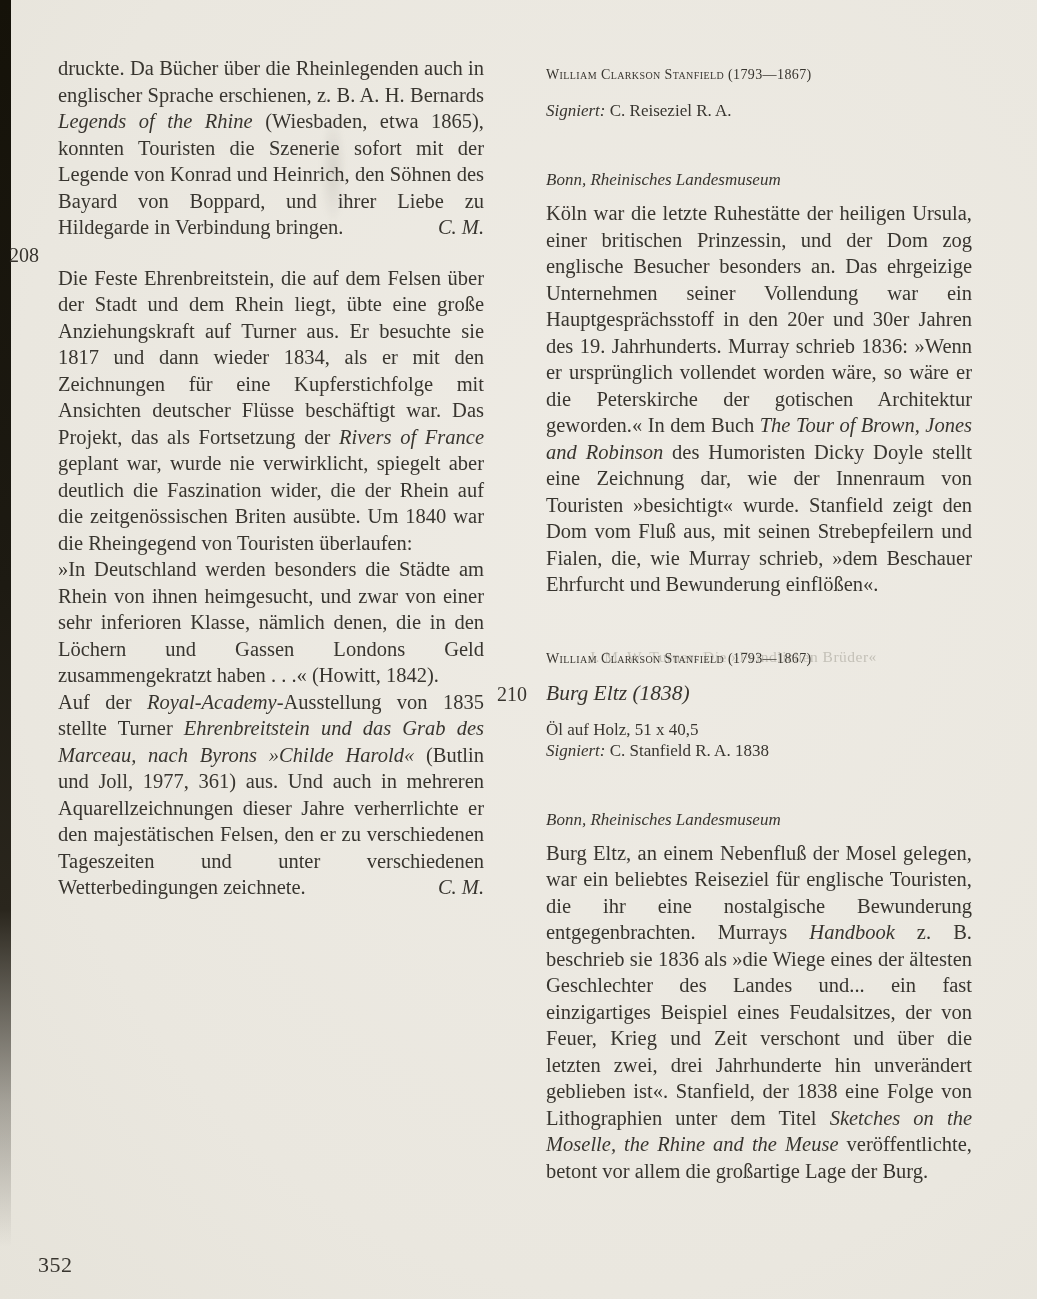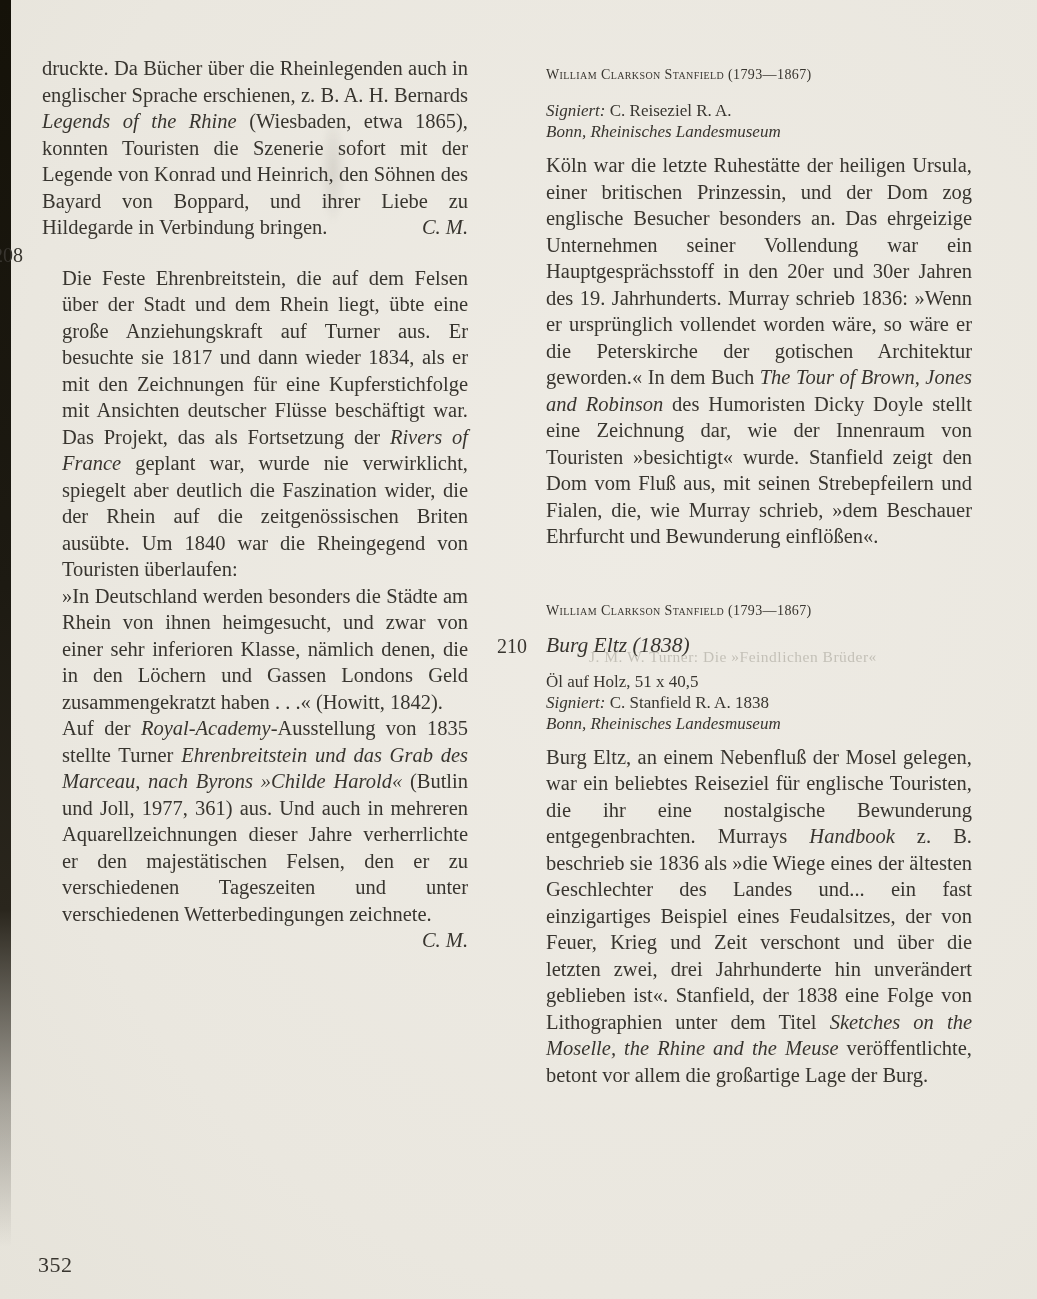--- a/index.html
+++ b/index.html
@@ -23,21 +23,21 @@
       rgba(42,38,29,0.35) 85%, rgba(42,38,29,0) 96%);
   }
   .smudge {
     position: absolute;
     left: 320px; top: 115px;
     width: 26px; height: 110px;
     background: radial-gradient(ellipse, rgba(120,115,105,0.18), rgba(120,115,105,0) 70%);
     filter: blur(2px);
   }
   .col { position: absolute; width: 426px; }
-  .col-left  { left: 42px;  top: 55px;  }
+  .col-left  { left: 58px;  top: 55px;  }
   .col-right { left: 546px; top: 62px; }
 
   p.body-text {
     margin: 0;
     font-size: 20.5px;
     line-height: 26.5px;
     text-align: justify;
     hyphens: auto;
     -webkit-hyphens: auto;
   }
@@ -54,27 +54,27 @@
   .entry-title-row { position: relative; font-size: 21.5px; line-height: 27px; }
   .catalog-no {
     position: absolute;
     left: -49px; top: 1px;
     font-size: 20px;
     font-style: normal;
   }
   .entry-title { font-style: italic; }
   .credits { font-size: 17px; line-height: 21px; }
   .credits .line { display: block; }
-  .credits .italic-line { font-style: italic; }
+  .credits .italic-line { font-style: italic; margin-top: 48px; }
   .credits .sig-label { font-style: italic; }
 
   .mt-heading1 { margin-top: 72px; }
   .lt-title    { }
   .lt-credits  { margin-top: 16px; }
-  .lt-body     { margin-top: 24px; margin-left: 20px; }
+  .lt-body     { margin-top: 24px; }
 
   .rt-title    { margin-top: 8px; }
   .rt-credits  { margin-top: 12px; }
   .rt-body     { margin-top: 10px; }
   .rt-heading2 { margin-top: 48px; }
 
   .bleed-through {
     position: absolute;
     left: 589px; top: 648px;
     width: 450px;

